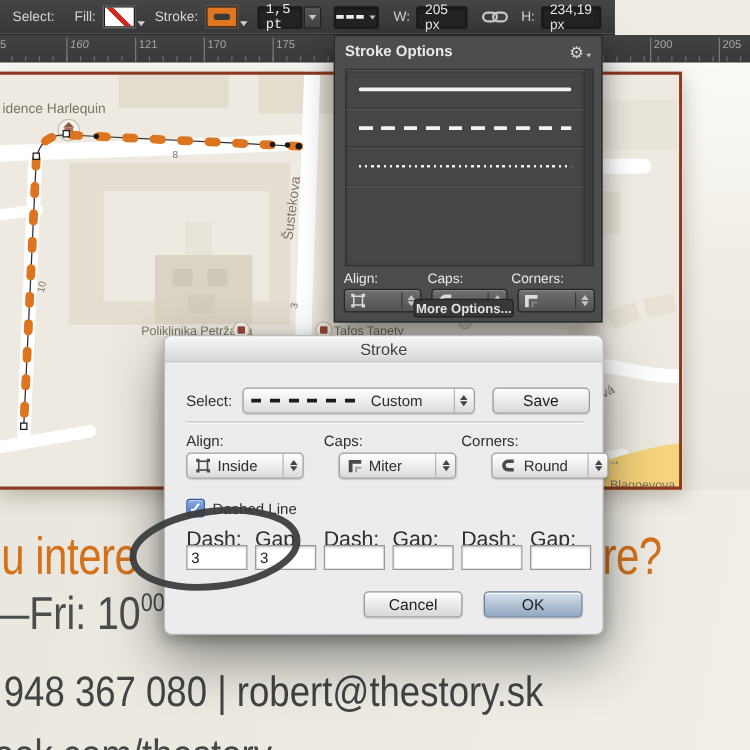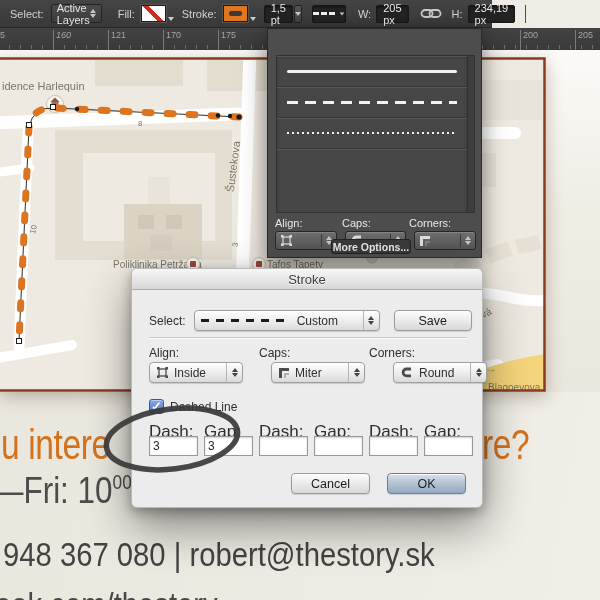--- a/index.html
+++ b/index.html
@@ -220,39 +220,31 @@
         <rect x="26.5" y="65.5" width="5" height="5" fill="#fdfdfd" stroke="#1c1c1c"></rect>
         <rect x="16.5" y="281.5" width="5" height="5" fill="#fdfdfd" stroke="#1c1c1c"></rect>
       </g>
 
       <path d="M -10 1.5 L 544.5 1.5 L 544.5 333.5 L -10 333.5" fill="none" stroke="#8a3a20" stroke-width="2.5"></path>
     </svg>
   </div>
 
   <div class="toolbar">
     <span class="tb-label">Select:</span>
-    <div class="tb-drop">
-      <span>Active Layers</span>
-      <span class="grow"></span>
-      <span class="udlr">
-          <i class="t-up"></i>
-          <i class="t-down"></i>
-        </span>
-    </div>
     <span class="tb-label" style="margin-left:16px;">Fill:</span>
     <span class="swatch-wrap">
       <span class="swatch fill-none"></span>
       <i class="sw-arrow"></i>
     </span>
     <span class="tb-label" style="margin-left:8px;">Stroke:</span>
     <span class="swatch-wrap">
       <span class="swatch stroke-sw"></span>
       <i class="sw-arrow"></i>
     </span>
-    <div class="tb-field" style="margin-left:8px; width:45px;">
+    <div class="tb-field" style="margin-left:8px; width:45px;font-family:Liberation Mono, monospace;">
       <span>1,5 pt</span>
     </div>
     <div class="tb-arrowbtn">
         <i class="t-down"></i>
       </div>
     <div class="dash-btn">
       <span class="dash-bit"></span>
         <span class="dash-bit"></span>
         <span class="dash-bit"></span>
       <i class="t-down" style="margin-left:2px; transform:scale(.8);"></i>
@@ -338,20 +330,25 @@
       <div class="rtick-label" style="left: 166px;">170</div>
       <div class="rtick-major" style="left: 218px;"></div>
       <div class="rtick-label" style="left: 221px;">175</div>
       <div class="rtick-major" style="left: 520px;"></div>
       <div class="rtick-label" style="left: 523px;">200</div>
       <div class="rtick-major" style="left: 575px;"></div>
       <div class="rtick-label" style="left: 578px;">205</div>
     </div>
 
   <div class="panel">
+    <div class="panel-header">
+      <span class="panel-title">Stroke Options</span>
+      <span class="gear">⚙</span>
+      <i class="gear-arrow"></i>
+    </div>
     <div class="preset-list">
         <div class="preset-row">
           <div class="preset-line preset-solid"></div>
         </div>
         <div class="preset-row">
           <div class="preset-line preset-dashed"></div>
         </div>
         <div class="preset-row">
           <div class="preset-line preset-dotted"></div>
         </div>

